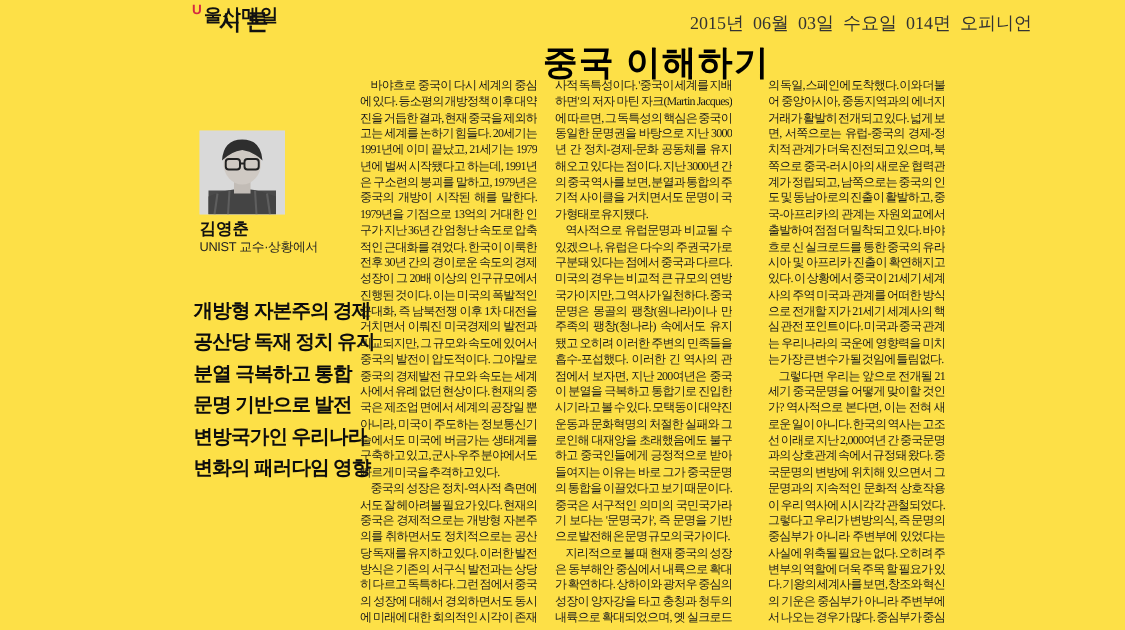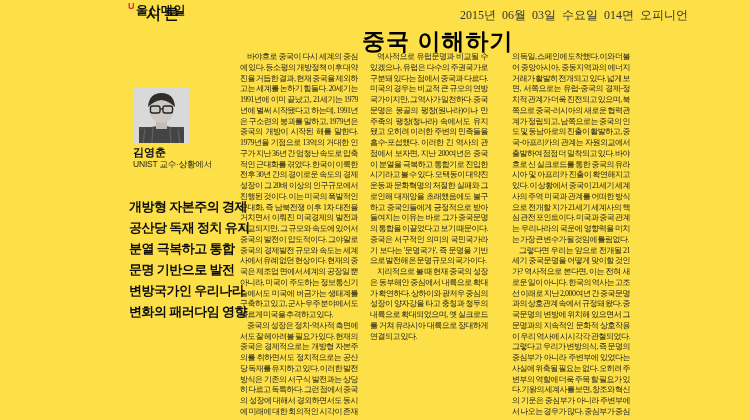--- a/index.html
+++ b/index.html
@@ -79,20 +79,21 @@
       <div class="pq-line">문명 기반으로 발전</div>
       <div class="pq-line">변방국가인 우리나라</div>
       <div class="pq-line">변화의 패러다임 영향</div>
     </div>
 
   <div class="col col-1">
       <p class="ind">바야흐로 중국이 다시 세계의 중심에 있다. 등소평의 개방정책 이후 대약진을 거듭한 결과, 현재 중국을 제외하고는 세계를 논하기 힘들다. 20세기는 1991년에 이미 끝났고, 21세기는 1979년에 벌써 시작됐다고 하는데, 1991년은 구소련의 붕괴를 말하고, 1979년은 중국의 개방이 시작된 해를 말한다. 1979년을 기점으로 13억의 거대한 인구가 지난 36년 간 엄청난 속도로 압축적인 근대화를 겪었다. 한국이 이룩한 전후 30년 간의 경이로운 속도의 경제성장이 그 20배 이상의 인구규모에서 진행된 것이다. 이는 미국의 폭발적인 근대화, 즉 남북전쟁 이후 1차 대전을 거치면서 이뤄진 미국경제의 발전과 비교되지만, 그 규모와 속도에 있어서 중국의 발전이 압도적이다. 그야말로 중국의 경제발전 규모와 속도는 세계사에서 유례 없던 현상이다. 현재의 중국은 제조업 면에서 세계의 공장일 뿐 아니라, 미국이 주도하는 정보통신기술에서도 미국에 버금가는 생태계를 구축하고 있고, 군사-우주 분야에서도 빠르게 미국을 추격하고 있다.</p>
       <p class="ind">중국의 성장은 정치-역사적 측면에서도 잘 헤아려볼 필요가 있다. 현재의 중국은 경제적으로는 개방형 자본주의를 취하면서도 정치적으로는 공산당 독재를 유지하고 있다. 이러한 발전 방식은 기존의 서구식 발전과는 상당히 다르고 독특하다. 그런 점에서 중국의 성장에 대해서 경외하면서도 동시에 미래에 대한 회의적인 시각이 존재한다.</p>
     </div>
   <div class="col col-2">
+      <p class="cont">사적 독특성이다. '중국이 세계를 지배하면'의 저자 마틴 자크(Martin Jacques)에 따르면, 그 독특성의 핵심은 중국이 동일한 문명권을 바탕으로 지난 3000년 간 정치-경제-문화 공동체를 유지해오고 있다는 점이다. 지난 3000년 간의 중국 역사를 보면, 분열과 통합의 주기적 사이클을 거치면서도 문명이 국가형태로 유지됐다.</p>
       <p class="ind">역사적으로 유럽문명과 비교될 수 있겠으나, 유럽은 다수의 주권국가로 구분돼 있다는 점에서 중국과 다르다. 미국의 경우는 비교적 큰 규모의 연방국가이지만, 그 역사가 일천하다. 중국문명은 몽골의 팽창(원나라)이나 만주족의 팽창(청나라) 속에서도 유지됐고 오히려 이러한 주변의 민족들을 흡수-포섭했다. 이러한 긴 역사의 관점에서 보자면, 지난 200여년은 중국이 분열을 극복하고 통합기로 진입한 시기라고 볼 수 있다. 모택동이 대약진운동과 문화혁명의 처절한 실패와 그로인해 대재앙을 초래했음에도 불구하고 중국인들에게 긍정적으로 받아들여지는 이유는 바로 그가 중국문명의 통합을 이끌었다고 보기 때문이다. 중국은 서구적인 의미의 국민국가라기 보다는 '문명국가', 즉 문명을 기반으로 발전해 온 문명 규모의 국가이다.</p>
       <p class="ind">지리적으로 볼 때 현재 중국의 성장은 동부해안 중심에서 내륙으로 확대가 확연하다. 상하이와 광저우 중심의 성장이 양자강을 타고 충칭과 청두의 내륙으로 확대되었으며, 옛 실크로드를 거쳐 유라시아 대륙으로 장대하게 연결되고 있다.</p>
     </div>
   <div class="col col-3">
       <p class="cont">의 독일, 스페인에 도착했다. 이와 더불어 중앙아시아, 중동지역과의 에너지 거래가 활발히 전개되고 있다. 넓게 보면, 서쪽으로는 유럽-중국의 경제-정치적 관계가 더욱 진전되고 있으며, 북쪽으로 중국-러시아의 새로운 협력관계가 정립되고, 남쪽으로는 중국의 인도 및 동남아로의 진출이 활발하고, 중국-아프리카의 관계는 자원외교에서 출발하여 점점 더 밀착되고 있다. 바야흐로 신 실크로드를 통한 중국의 유라시아 및 아프리카 진출이 확연해지고 있다. 이 상황에서 중국이 21세기 세계사의 주역 미국과 관계를 어떠한 방식으로 전개할 지가 21세기 세계사의 핵심 관전 포인트이다. 미국과 중국 관계는 우리나라의 국운에 영향력을 미치는 가장 큰 변수가 될 것임에 틀림없다.</p>
       <p class="ind">그렇다면 우리는 앞으로 전개될 21세기 중국문명을 어떻게 맞이할 것인가? 역사적으로 본다면, 이는 전혀 새로운 일이 아니다. 한국의 역사는 고조선 이래로 지난 2,000여년 간 중국문명과의 상호관계 속에서 규정돼 왔다. 중국문명의 변방에 위치해 있으면서 그 문명과의 지속적인 문화적 상호작용이 우리 역사에 시시각각 관철되었다. 그렇다고 우리가 변방의식, 즉 문명의 중심부가 아니라 주변부에 있었다는 사실에 위축될 필요는 없다. 오히려 주변부의 역할에 더욱 주목 할 필요가 있다. 기왕의 세계사를 보면, 창조와 혁신의 기운은 중심부가 아니라 주변부에서 나오는 경우가 많다. 중심부가 중심의 패러다임에 몰입되어 있을 때, 그 패러다임의 변화를 가져오는 것은 변방일 확률이 높은 것이다. 이런 점에서 우리는 새로이 번성하는 중국문명이 선사하는 가능성의 기회 앞에 서있다.</p>
     </div>
 
 </div>
 

